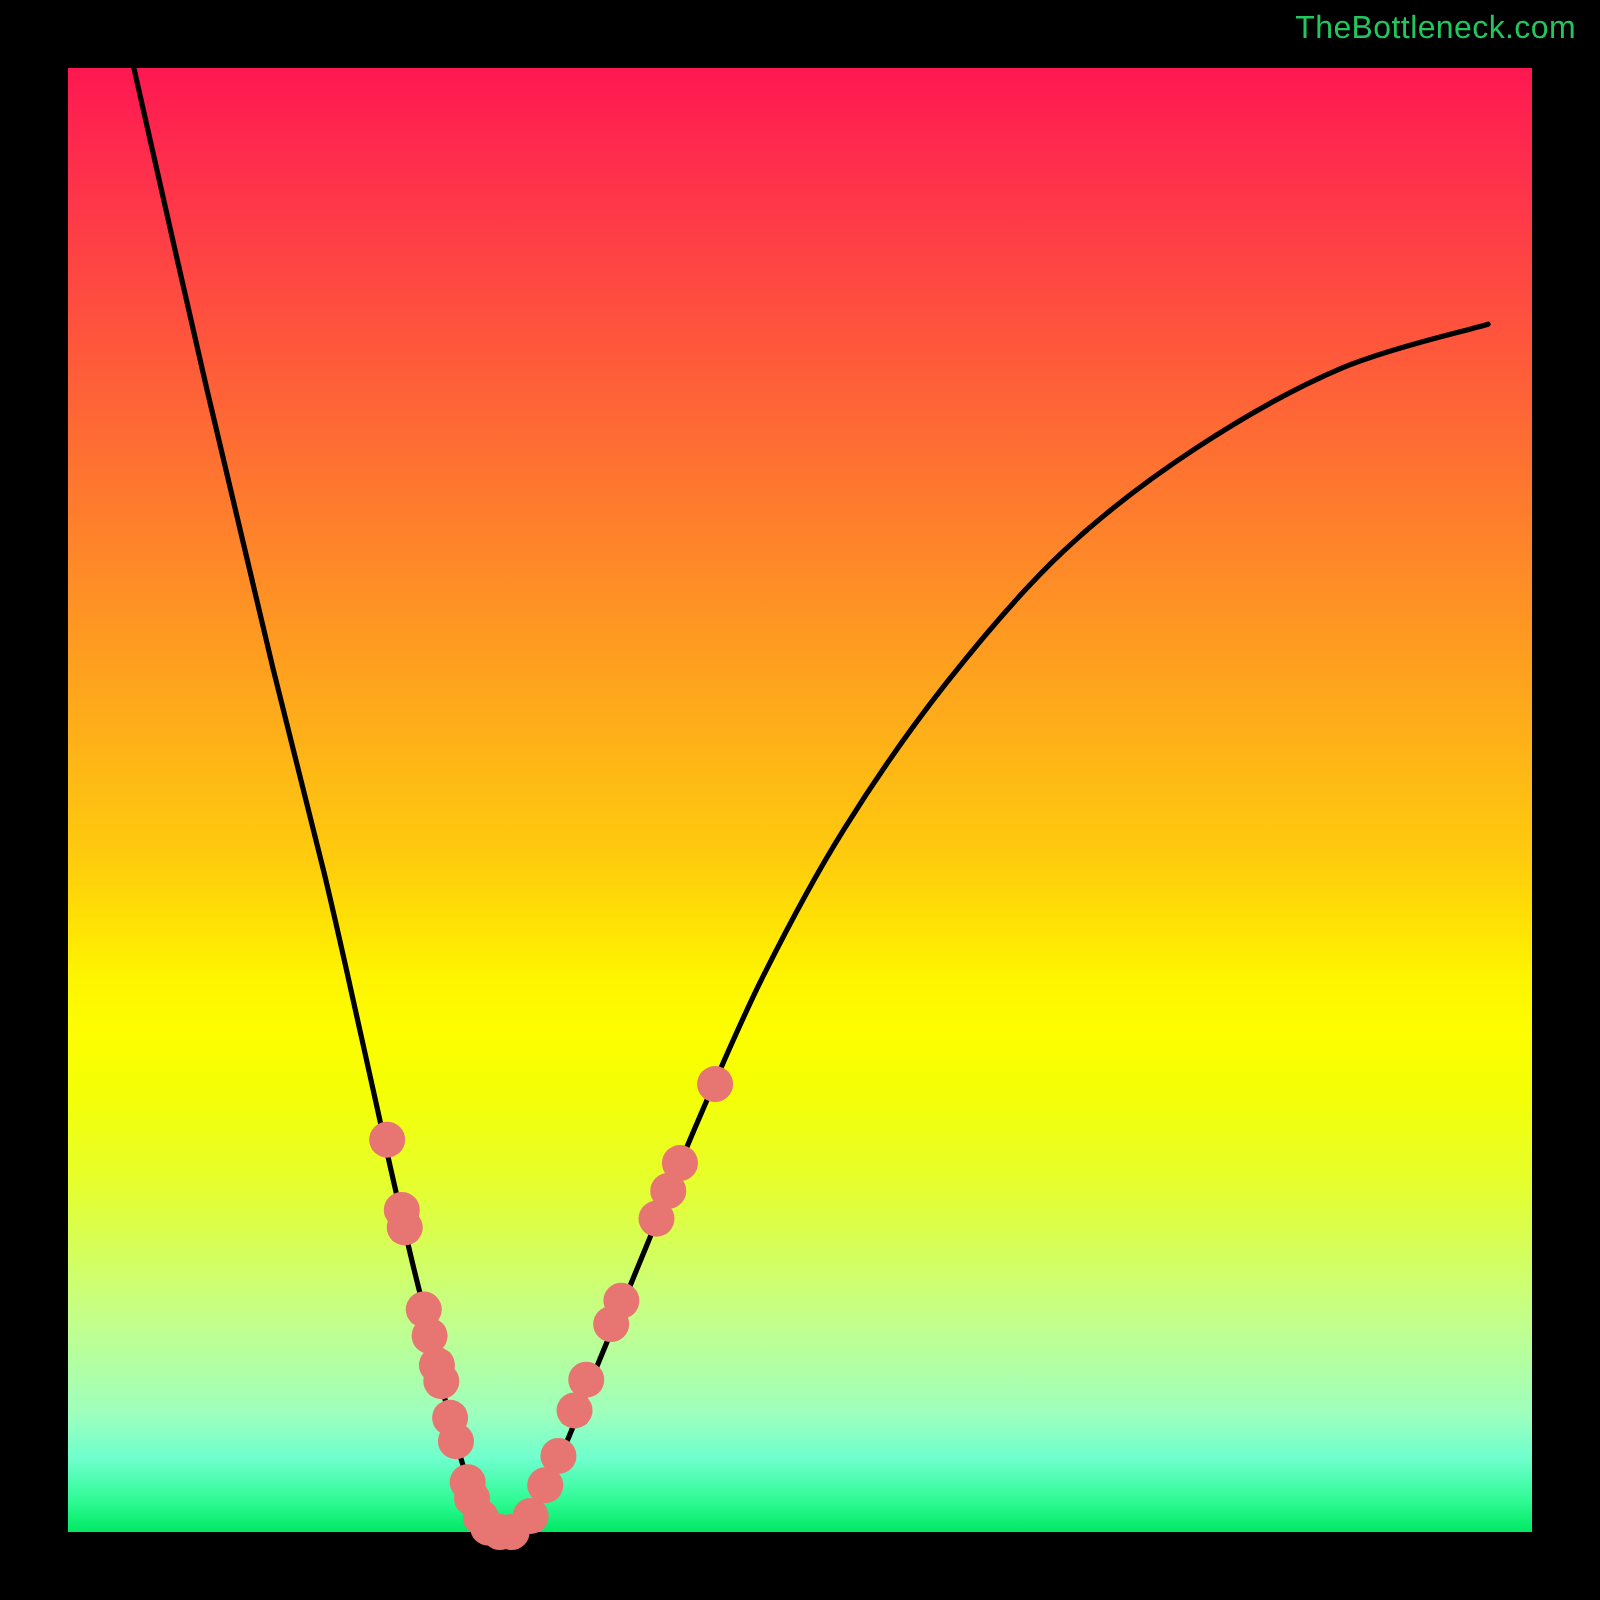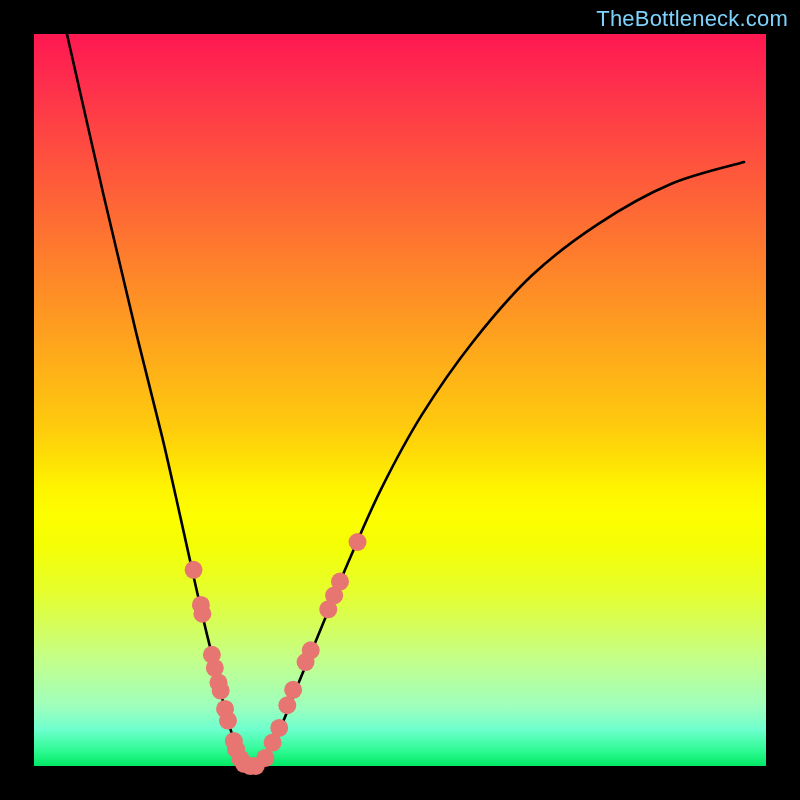--- a/index.html
+++ b/index.html
@@ -47,22 +47,22 @@
       #6effce 95%,
       #2cfa91 98%,
       #00e864 100%
     );
     box-sizing: border-box;
   }
   .watermark {
     position: absolute;
     top: 6px;
     right: 12px;
-    color: #7dd3fc;
-    font-size: 22px;
+    color: #22c55e;
+    font-size: 16px;
     font-weight: 400;
     letter-spacing: 0.2px;
     user-select: none;
   }
   svg.curve {
     position: absolute;
     left: 0;
     top: 0;
     width: 732px;
     height: 732px;

